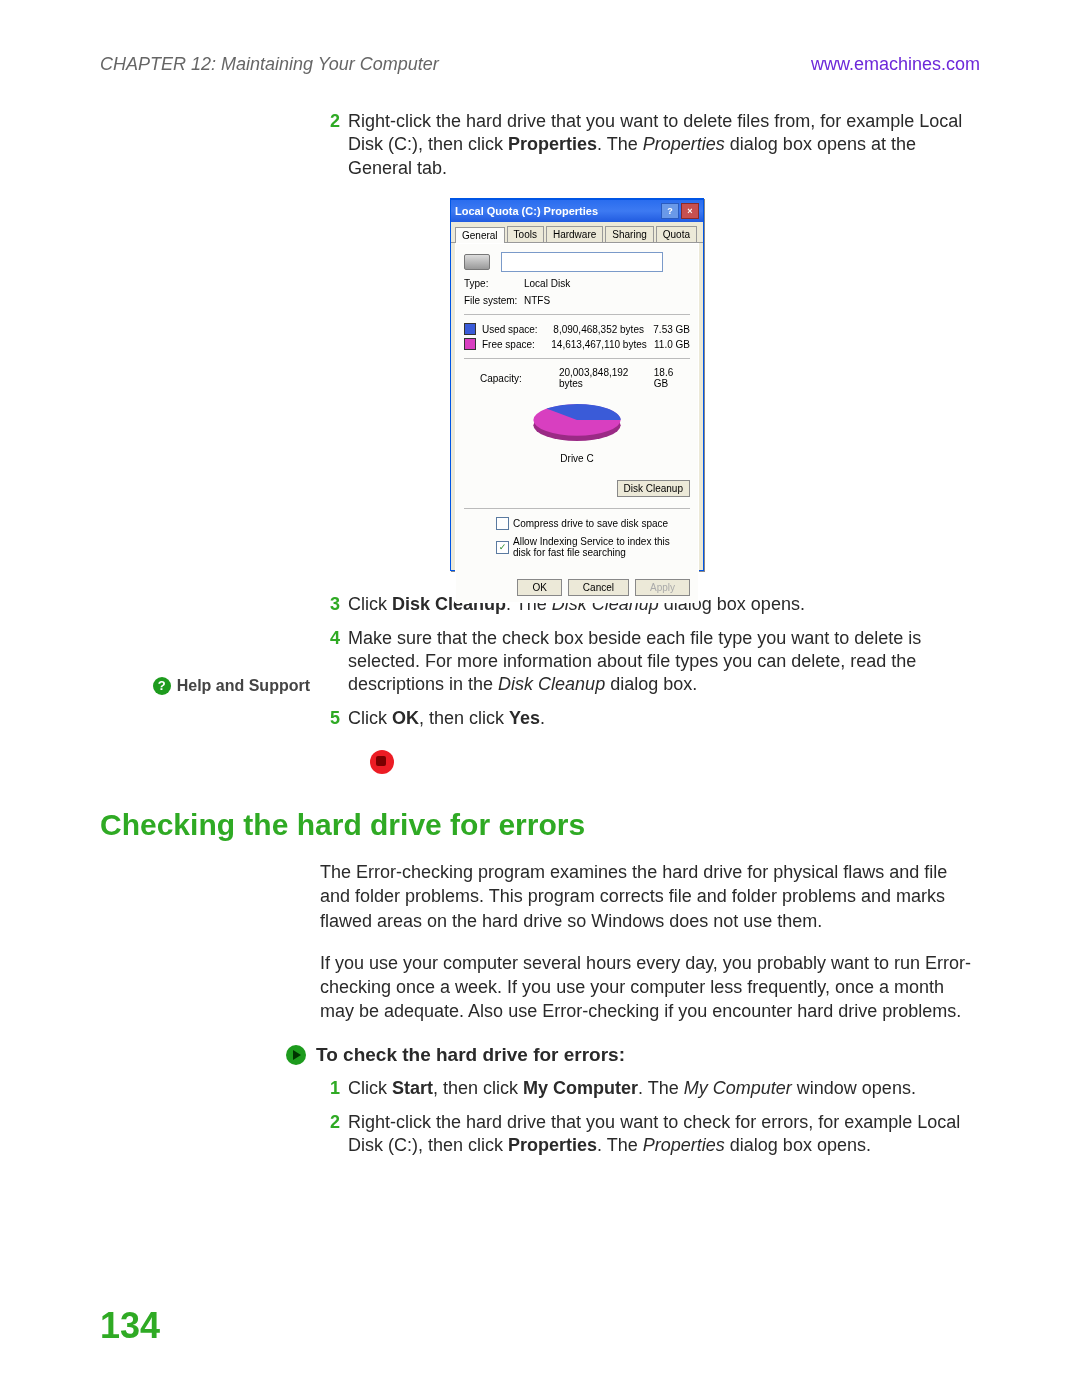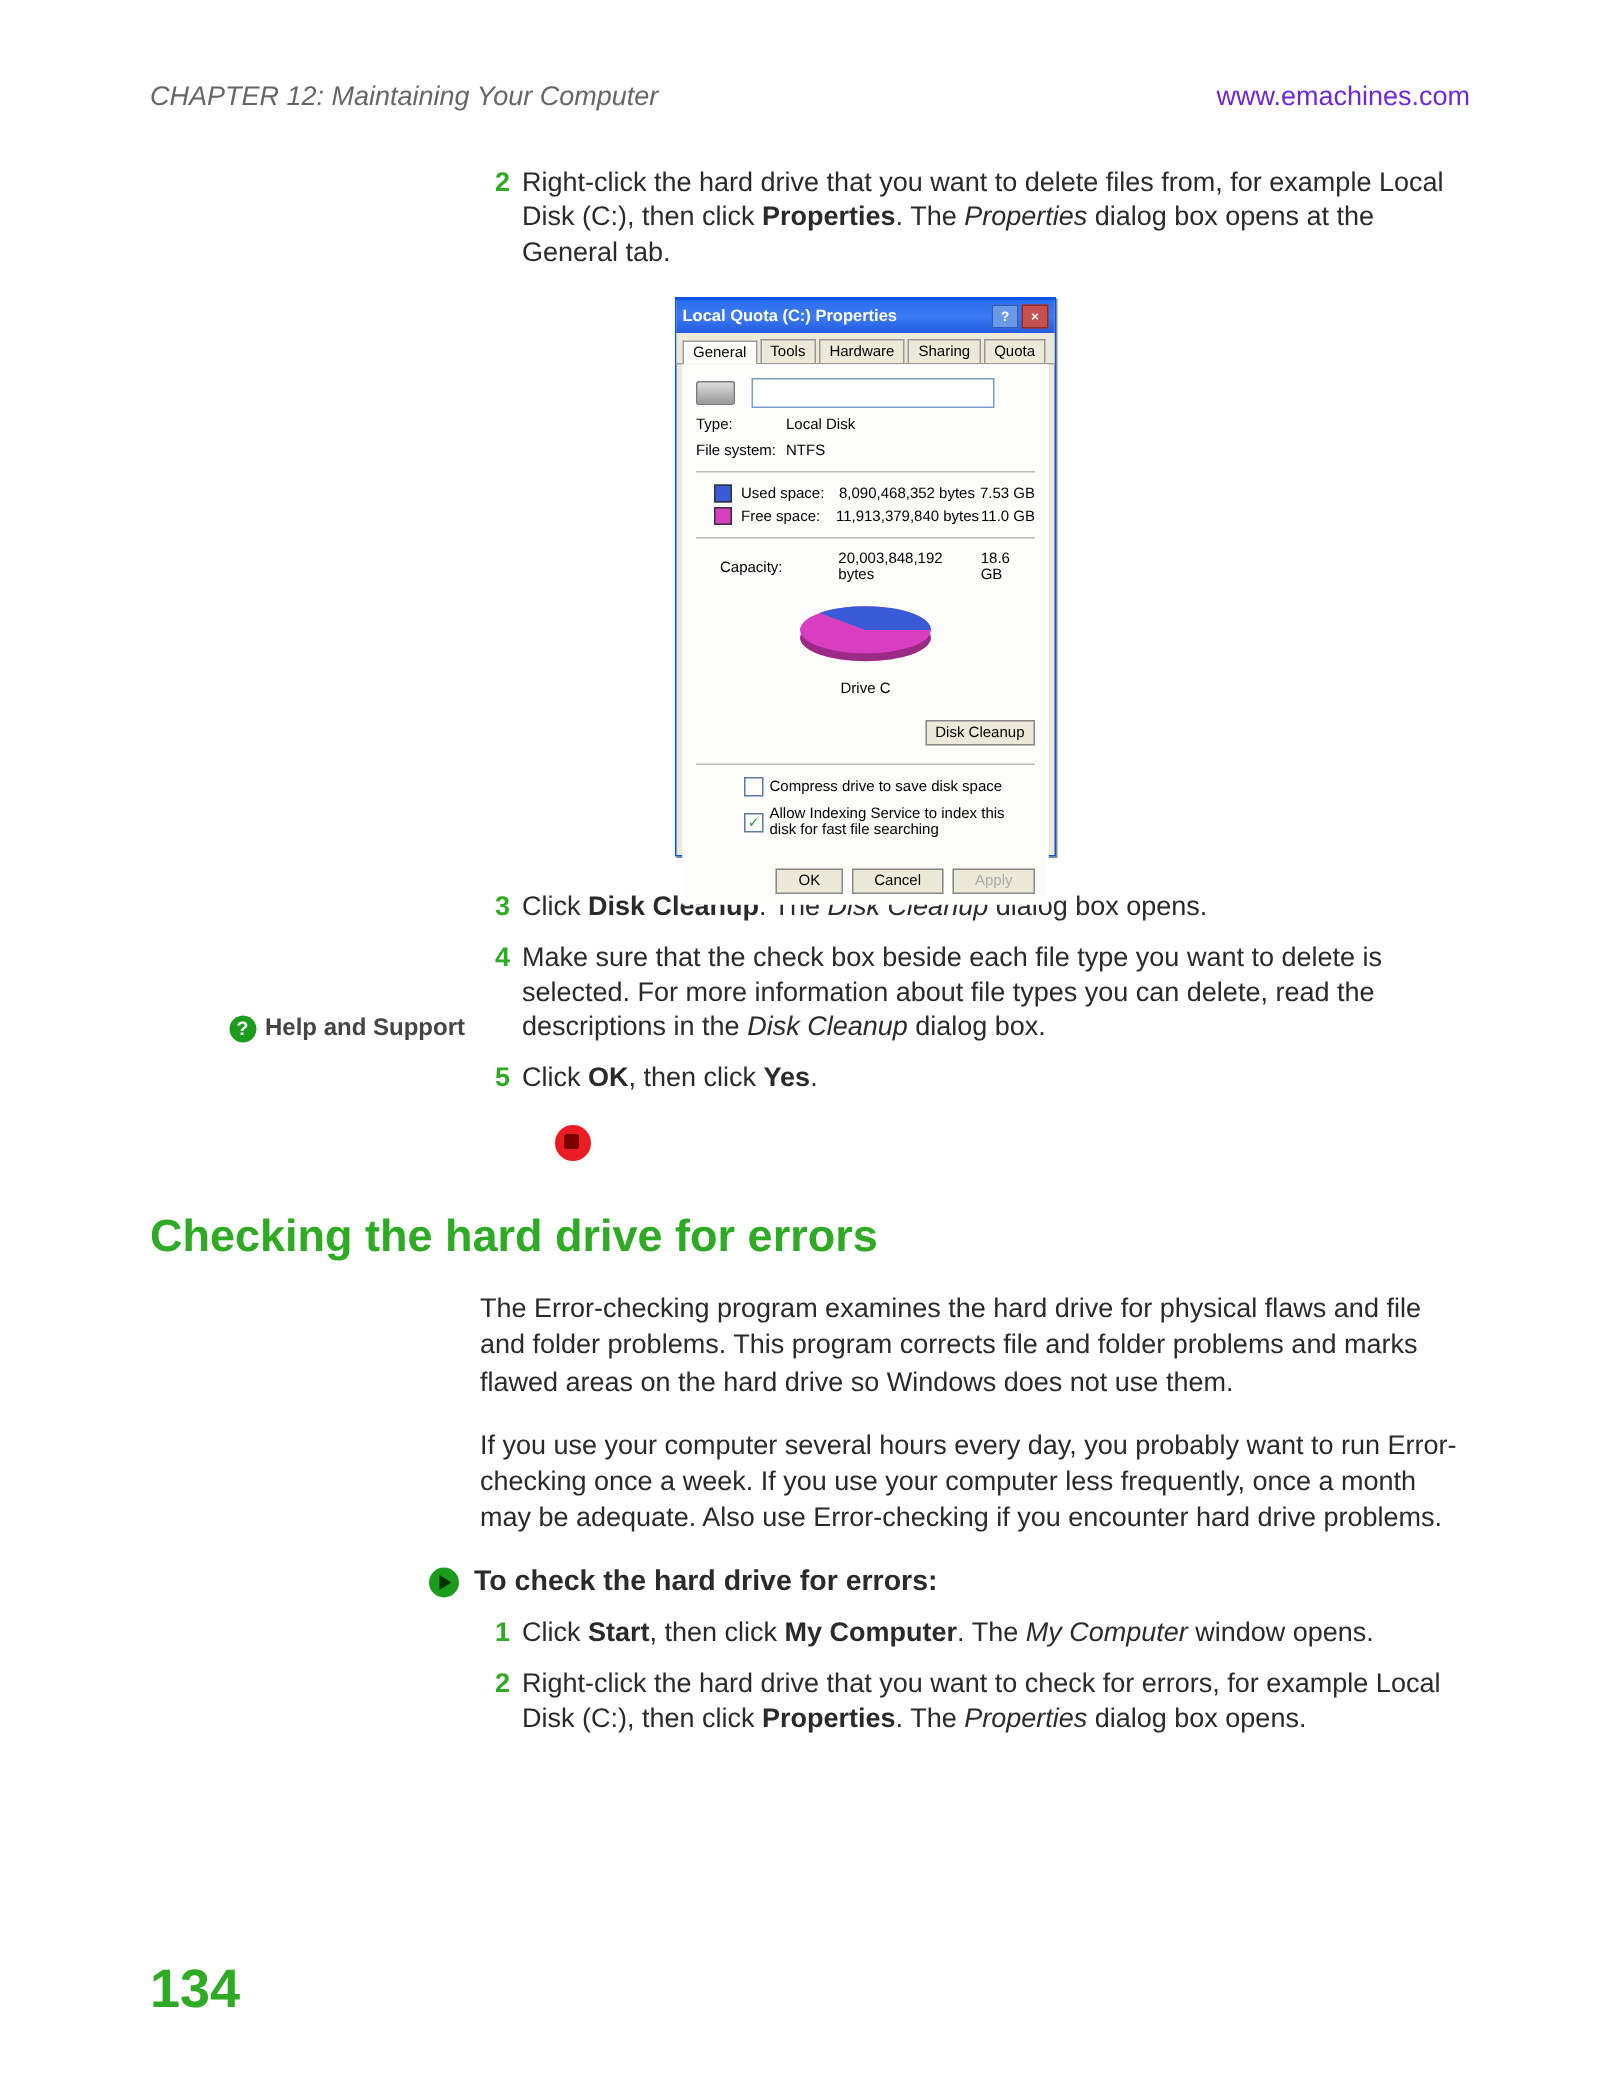--- a/index.html
+++ b/index.html
@@ -128,21 +128,21 @@
     margin-left: 8px;
     vertical-align:middle;
   }
   .kv-row { margin-top: 6px; font-size:10px;}
   .kv-row span.k { display:inline-block; width: 60px;}
   .hr { border-top:1px solid #bbb; margin:8px 0;}
   .space-row {
     display:flex; align-items:center; font-size:10px; margin:3px 0;
     justify-content: space-between;
   }
-  .space-left { display:flex; align-items:center; gap:6px; width:80px;margin-left:12px;}
+  .space-left { display:flex; align-items:center; gap:6px; width:80px;}
   .swatch { width:10px; height:10px; border:1px solid #333;}
   .pie-wrap { text-align:center; margin-top:10px; position:relative;}
   .pie-label { font-size:10px; margin-top:4px;}
   .disk-cleanup-btn {
     position:absolute; right:8px; bottom:105px;
     font-size:10px;
     padding:2px 6px;
     border:1px solid #888;
     background:#ece9d8;
   }
@@ -301,21 +301,21 @@
               <span>Used space:</span>
             </span>
           <span>8,090,468,352 bytes</span>
           <span>7.53 GB</span>
         </div>
         <div class="space-row">
           <span class="space-left">
               <span class="swatch" style="background:#d83fc0"></span>
               <span>Free space:</span>
             </span>
-          <span>11,913,379,840 bytes</span>
+          <span>14,613,467,110 bytes</span>
           <span>11.0 GB</span>
         </div>
         <div class="hr"></div>
         <div class="space-row">
           <span class="space-left" style="margin-left:16px;">
               <span>Capacity:</span>
             </span>
           <span>20,003,848,192 bytes</span>
           <span>18.6 GB</span>
         </div>

